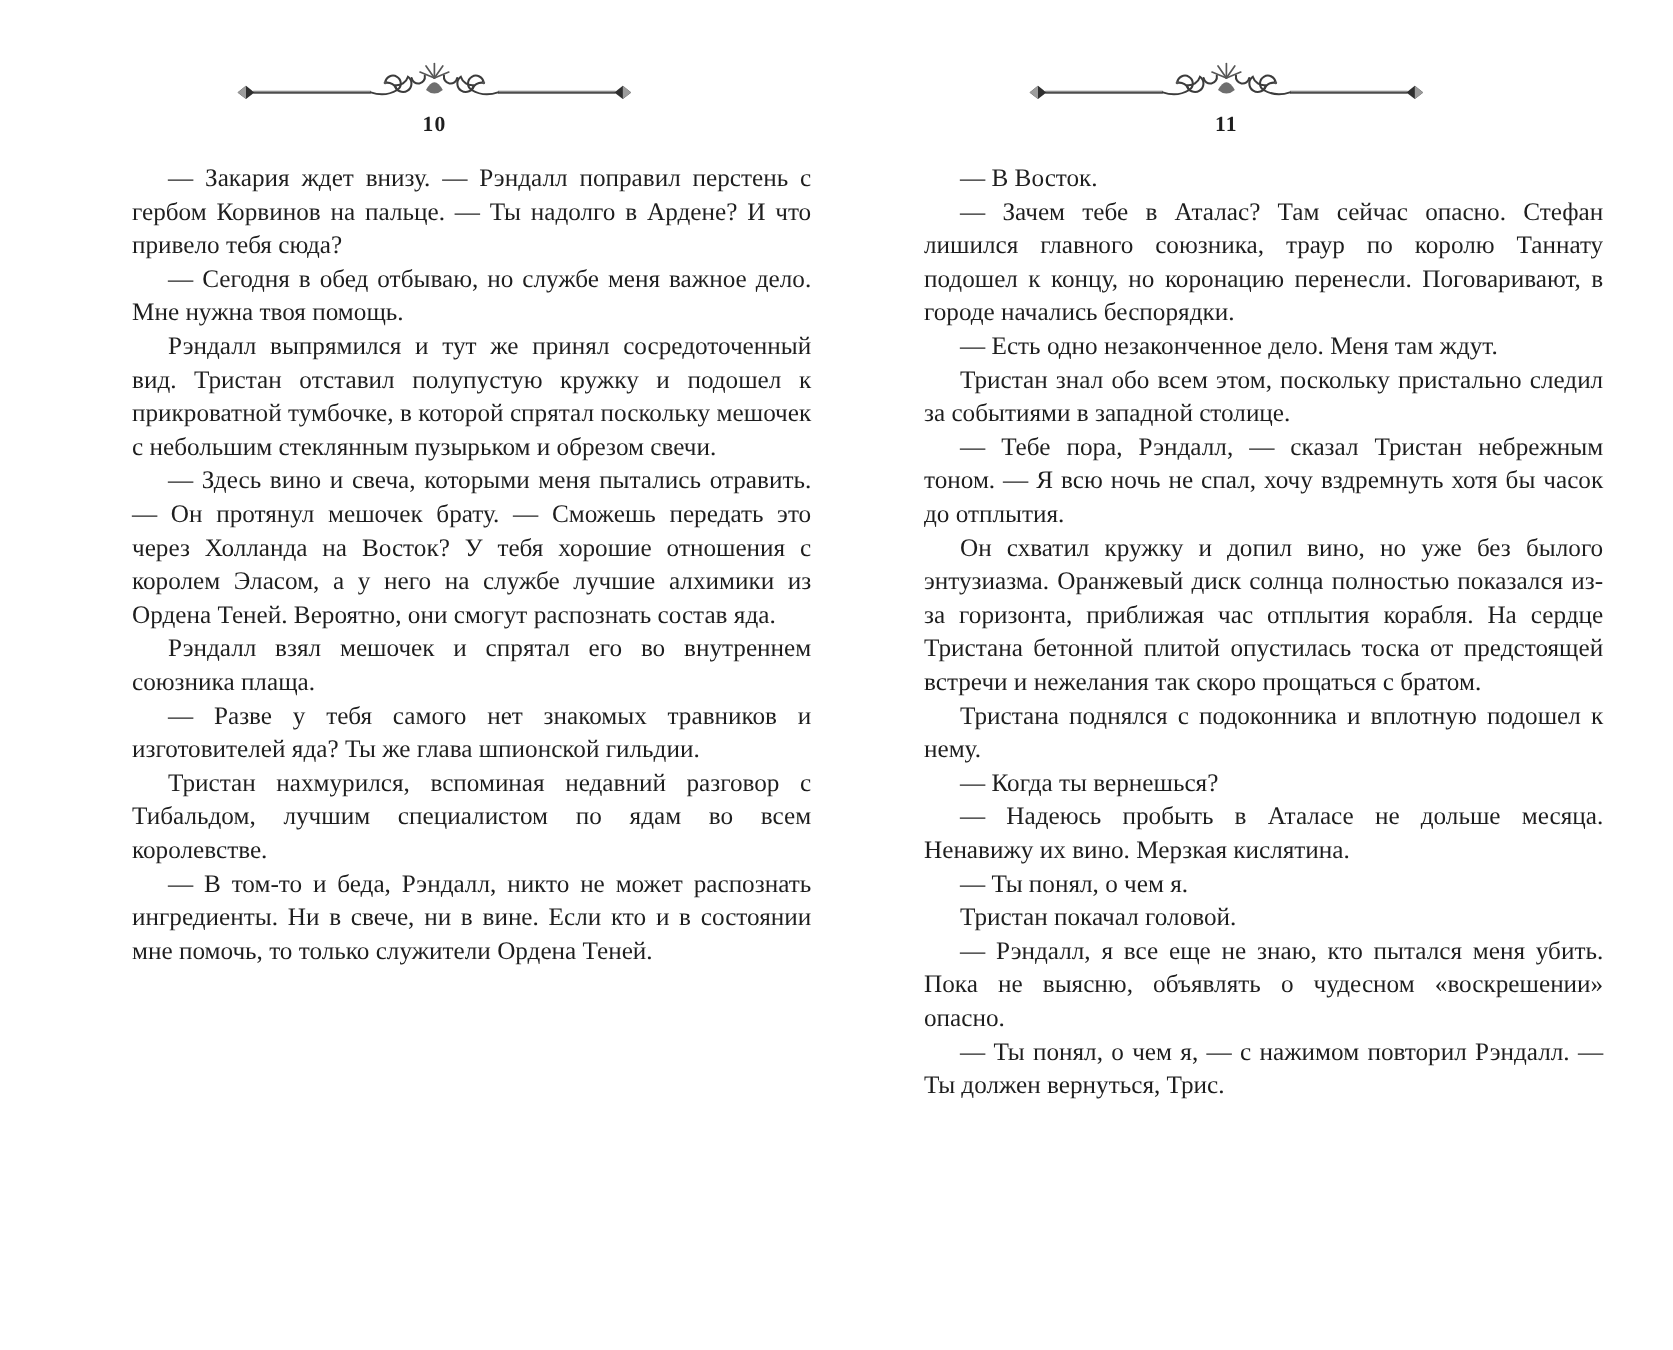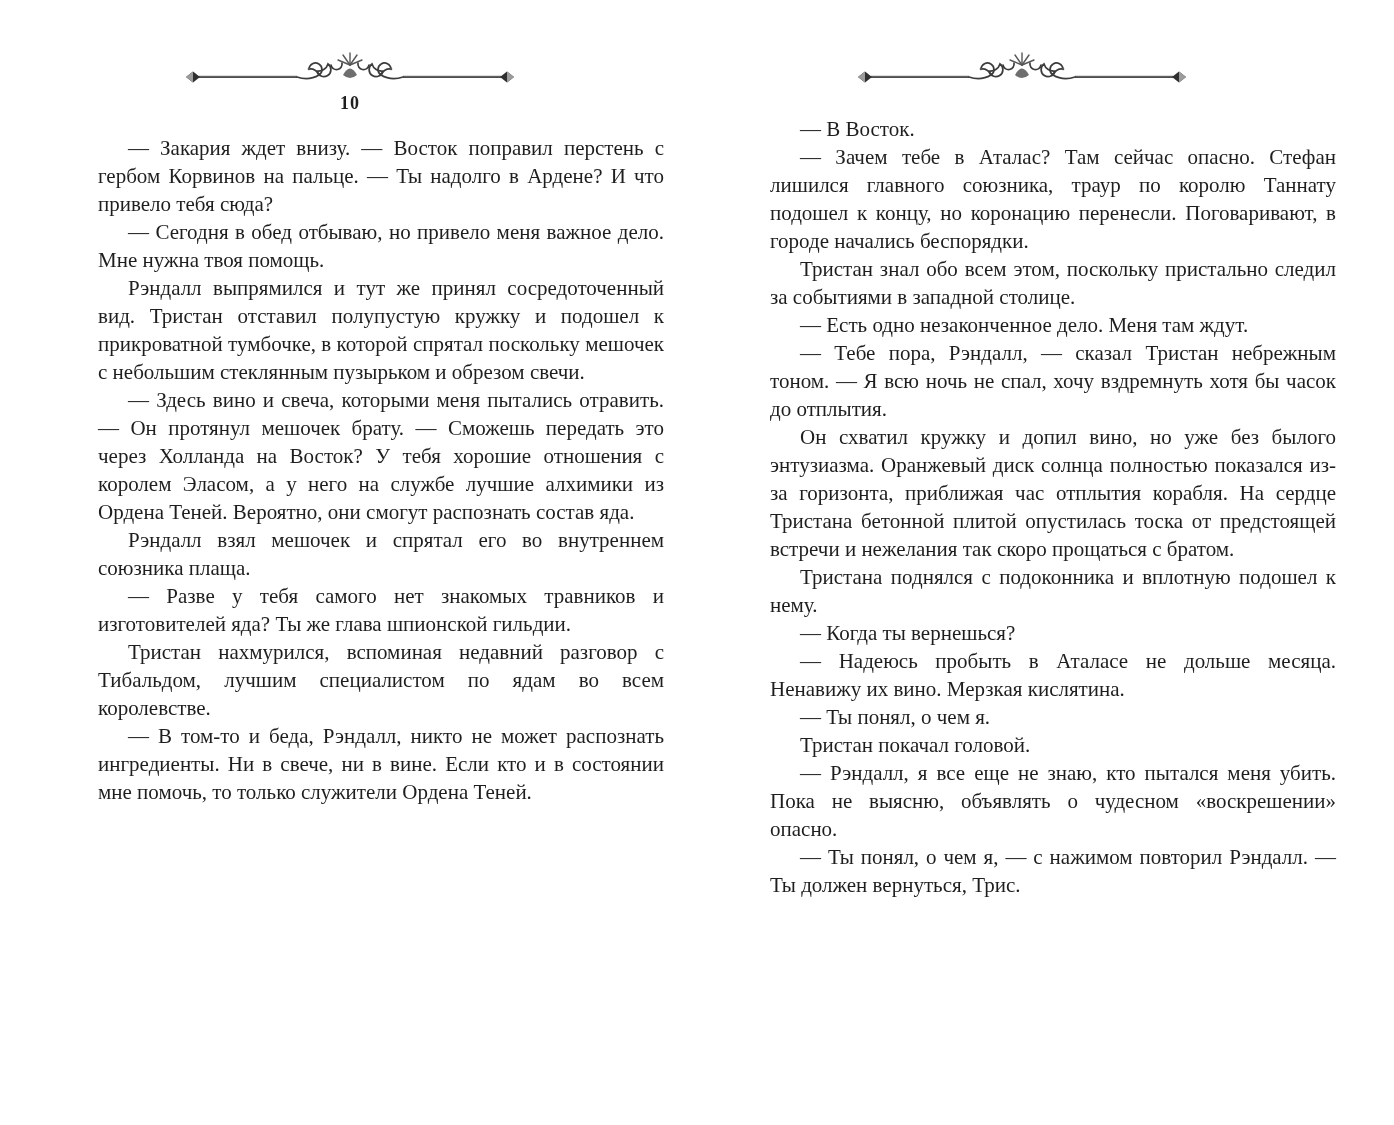--- a/index.html
+++ b/index.html
@@ -13,21 +13,21 @@
     position: relative;
     overflow: hidden;
     font-family: "Liberation Serif", "DejaVu Serif", serif;
     color: #1e1e1e;
   }
   .page {
     position: absolute;
     top: 50px;
     width: 566px;
   }
-  .page-left  { left: 98px; }
+  .page-left  { left: 110px; }
   .page-right { left: 770px; }
 
   .page-header {
     width: 330px;
     margin-left: 87px; 
     text-align: center;
   }
   .page-header svg { display: block; }
 
   .page-number {
@@ -85,22 +85,22 @@
           <line x1="165" y1="15" x2="177" y2="10"></line>
         </g>
         <path d="M158,25 q7,-13 14,0 q-7,6 -14,0" fill="#6e6e6e" stroke="none"></path>
         <circle cx="124" cy="19" r="1.3" fill="#555" stroke="none"></circle>
         <circle cx="206" cy="19" r="1.3" fill="#555" stroke="none"></circle>
       </g>
     </svg>
     <div class="page-number">10</div>
   </div>
   <div class="page-body">
-      <p>— Закария ждет внизу. — Восток поправил перстень с гербом Корвинов на пальце. — Ты надолго в Ардене? И что привело тебя сюда?</p>
-      <p>— Сегодня в обед отбываю, но привело меня важное дело. Мне нужна твоя помощь.</p>
+      <p>— Закария ждет внизу. — Рэндалл поправил перстень с гербом Корвинов на пальце. — Ты надолго в Ардене? И что привело тебя сюда?</p>
+      <p>— Сегодня в обед отбываю, но службе меня важное дело. Мне нужна твоя помощь.</p>
       <p>Рэндалл выпрямился и тут же принял сосредоточенный вид. Тристан отставил полупустую кружку и подошел к прикроватной тумбочке, в которой спрятал поскольку мешочек с небольшим стеклянным пузырьком и обрезом свечи.</p>
       <p>— Здесь вино и свеча, которыми меня пытались отравить. — Он протянул мешочек брату. — Сможешь передать это через Холланда на Восток? У тебя хорошие отношения с королем Эласом, а у него на службе лучшие алхимики из Ордена Теней. Вероятно, они смогут распознать состав яда.</p>
       <p>Рэндалл взял мешочек и спрятал его во внутреннем союзника плаща.</p>
       <p>— Разве у тебя самого нет знакомых травников и изготовителей яда? Ты же глава шпионской гильдии.</p>
       <p>Тристан нахмурился, вспоминая недавний разговор с Тибальдом, лучшим специалистом по ядам во всем королевстве.</p>
       <p>— В том-то и беда, Рэндалл, никто не может распознать ингредиенты. Ни в свече, ни в вине. Если кто и в состоянии мне помочь, то только служители Ордена Теней.</p>
     </div>
 </div>
 
 <div class="page page-right">
@@ -128,26 +128,27 @@
           <line x1="165" y1="15" x2="158" y2="5"></line>
           <line x1="165" y1="15" x2="172" y2="5"></line>
           <line x1="165" y1="15" x2="153" y2="10"></line>
           <line x1="165" y1="15" x2="177" y2="10"></line>
         </g>
         <path d="M158,25 q7,-13 14,0 q-7,6 -14,0" fill="#6e6e6e" stroke="none"></path>
         <circle cx="124" cy="19" r="1.3" fill="#555" stroke="none"></circle>
         <circle cx="206" cy="19" r="1.3" fill="#555" stroke="none"></circle>
       </g>
     </svg>
+    <div class="page-number">11</div>
   </div>
   <div class="page-body">
       <p>— В Восток.</p>
       <p>— Зачем тебе в Аталас? Там сейчас опасно. Стефан лишился главного союзника, траур по королю Таннату подошел к концу, но коронацию перенесли. Поговаривают, в городе начались беспорядки.</p>
+      <p>— Есть одно незаконченное дело. Меня там ждут.</p>
       <p>Тристан знал обо всем этом, поскольку пристально следил за событиями в западной столице.</p>
-      <p>— Есть одно незаконченное дело. Меня там ждут.</p>
       <p>— Тебе пора, Рэндалл, — сказал Тристан небрежным тоном. — Я всю ночь не спал, хочу вздремнуть хотя бы часок до отплытия.</p>
       <p>Он схватил кружку и допил вино, но уже без былого энтузиазма. Оранжевый диск солнца полностью показался из-за горизонта, приближая час отплытия корабля. На сердце Тристана бетонной плитой опустилась тоска от предстоящей встречи и нежелания так скоро прощаться с братом.</p>
       <p>Тристана поднялся с подоконника и вплотную подошел к нему.</p>
       <p>— Когда ты вернешься?</p>
       <p>— Надеюсь пробыть в Аталасе не дольше месяца. Ненавижу их вино. Мерзкая кислятина.</p>
       <p>— Ты понял, о чем я.</p>
       <p>Тристан покачал головой.</p>
       <p>— Рэндалл, я все еще не знаю, кто пытался меня убить. Пока не выясню, объявлять о чудесном «воскрешении» опасно.</p>
       <p>— Ты понял, о чем я, — с нажимом повторил Рэндалл. — Ты должен вернуться, Трис.</p>
     </div>

